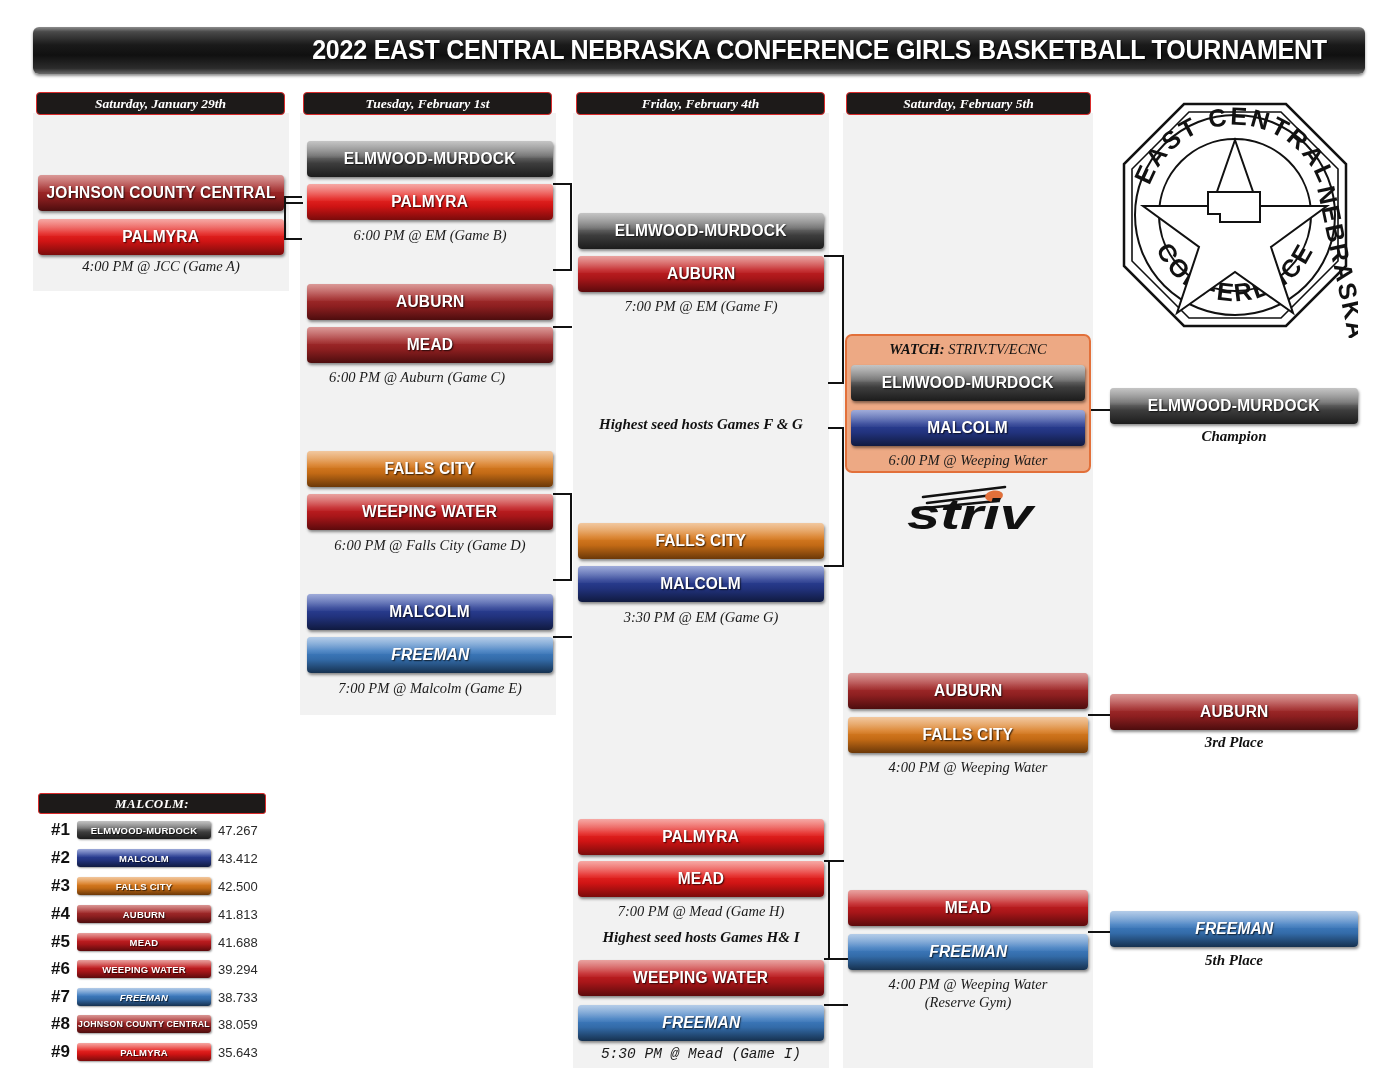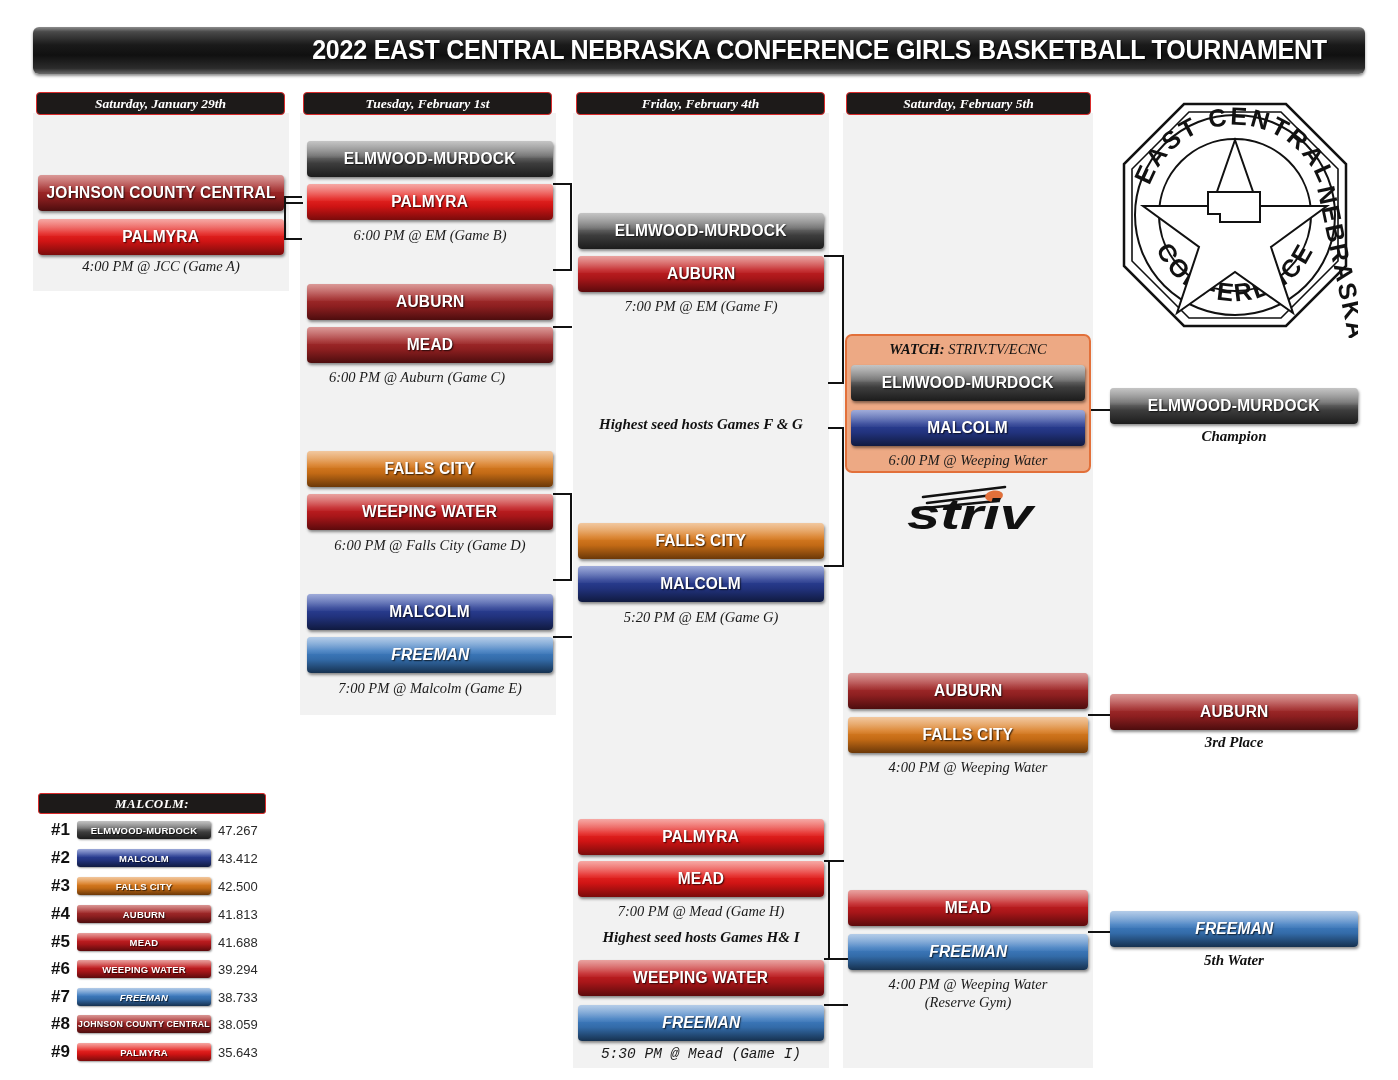--- a/index.html
+++ b/index.html
@@ -285,21 +285,21 @@
   <div class="conn" style="left:824px; top:255px; width:20px; height:2px;"></div>
   <div class="conn" style="left:842px; top:255px; width:2px; height:129px;"></div>
   <div class="conn" style="left:828px; top:382px; width:16px; height:2px;"></div>
 
   <div class="team c-orange" style="left:578px; top:523px; width:246px;">
     <span class="lbl">FALLS CITY</span>
   </div>
   <div class="team c-navy" style="left:578px; top:566px; width:246px;">
     <span class="lbl">MALCOLM</span>
   </div>
-  <div class="caption" style="left:578px; top:609px; width:246px;">5:20 PM @ EM (Game G)</div>
+  <div class="caption" style="left:578px; top:609px; width:246px;">3:30 PM @ EM (Game G)</div>
 
   <div class="conn" style="left:824px; top:565px; width:20px; height:2px;"></div>
   <div class="conn" style="left:842px; top:429px; width:2px; height:138px;"></div>
   <div class="conn" style="left:828px; top:427px; width:16px; height:2px;"></div>
 
   <div class="champ-box"></div>
   <div class="watch-line">
     <b>WATCH:</b>
     <span>STRIV.TV/ECNC</span>
   </div>
@@ -372,21 +372,21 @@
   <div class="team c-blue" style="left:848px; top:934px; width:240px;">
     <span class="lbl">FREEMAN</span>
   </div>
   <div class="caption" style="left:848px; top:976px; width:240px;">4:00 PM @ Weeping Water</div>
   <div class="caption" style="left:848px; top:994px; width:240px;">(Reserve Gym)</div>
   <div class="conn" style="left:1088px; top:931px; width:28px; height:2px;"></div>
 
   <div class="team c-blue" style="left:1110px; top:911px; width:248px;">
     <span class="lbl">FREEMAN</span>
   </div>
-  <div class="placelbl" style="left:1110px; top:952px; width:248px;">5th Water</div>
+  <div class="placelbl" style="left:1110px; top:952px; width:248px;">5th Place</div>
 
   <div class="seed-header">
     <span>MALCOLM:</span>
   </div>
 
   <div class="seed-row" style="top:818px;">
     <div class="seed-num">#1</div>
     <div class="seed-bar c-gray">
       <span class="lbl">ELMWOOD-MURDOCK</span>
     </div>

